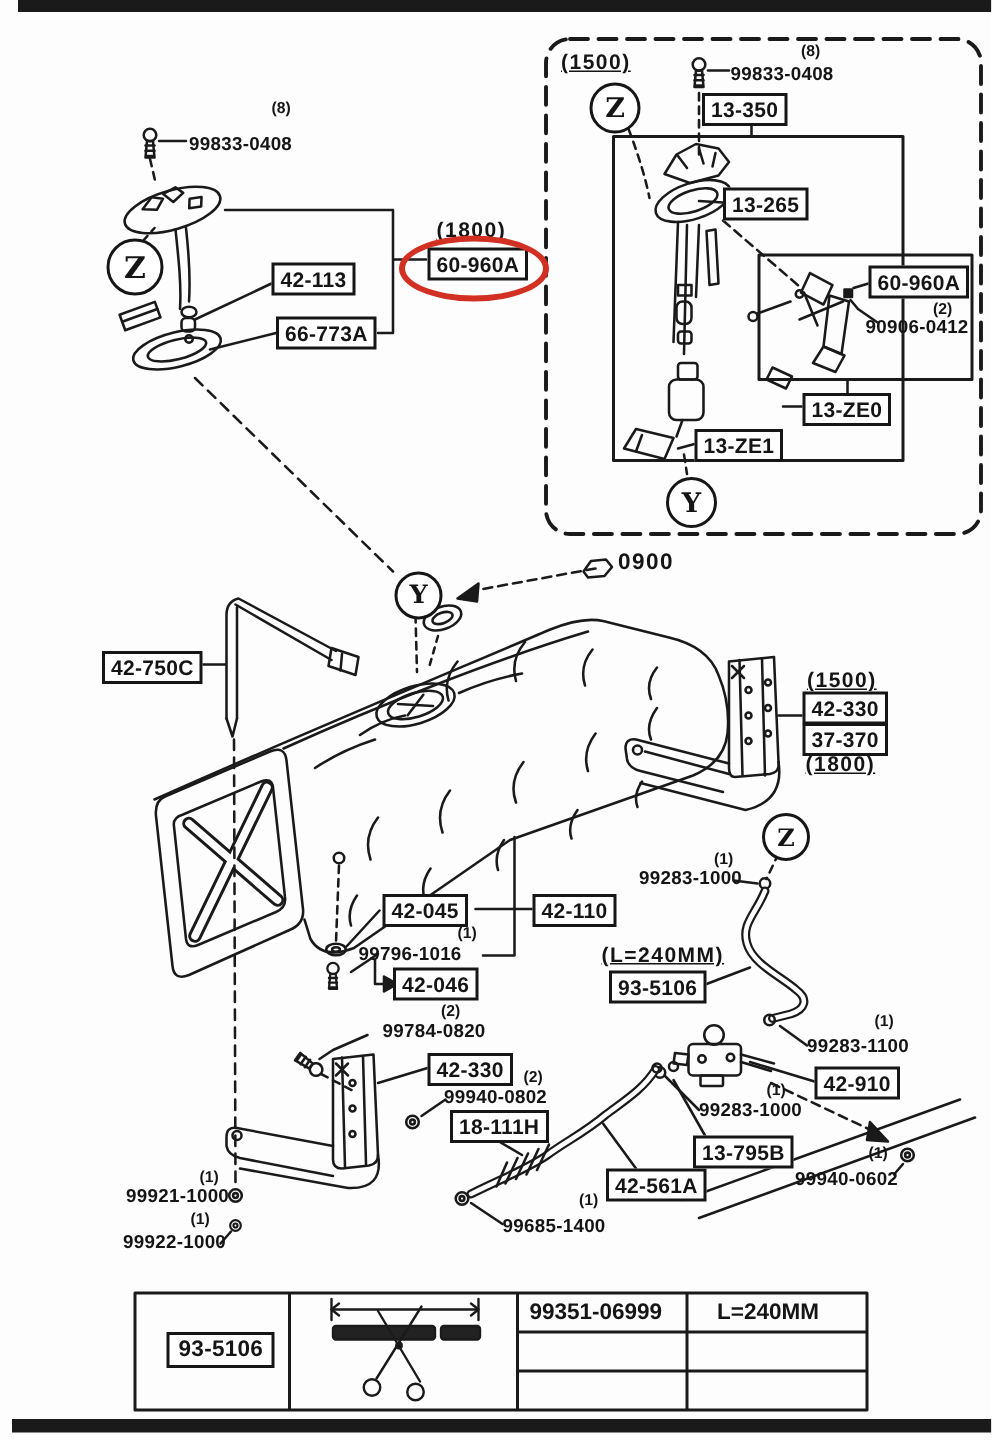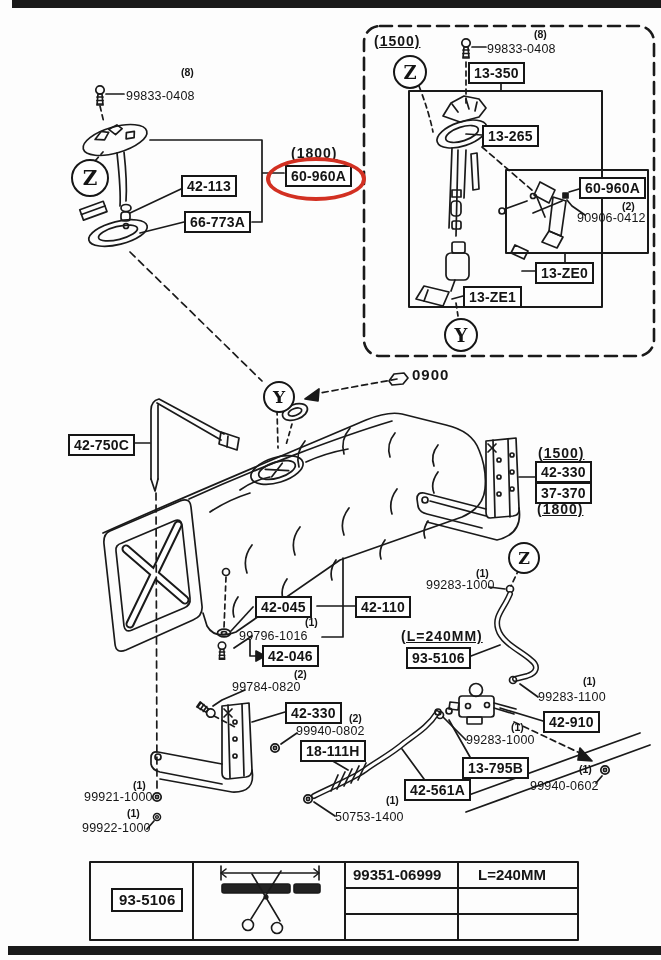--- a/index.html
+++ b/index.html
@@ -2,21 +2,21 @@
 <html><head>
 <meta charset="utf-8">
 <style>
   html,body{margin:0;padding:0;background:#fff;}
   .stage{position:relative;width:661px;height:960px;background:#fdfdfd;overflow:hidden;
          font-family:"Liberation Sans",sans-serif;color:#151515;}
   .bar{position:absolute;background:#1a1a1a;}
   svg.art{position:absolute;left:0;top:0;}
   .pbox{position:absolute;border:2px solid #161616;background:#fff;font-size:14px;font-weight:bold;
         line-height:16px;padding:1px 4px;letter-spacing:.2px;white-space:nowrap;}
-  .ptxt{position:absolute;font-size:12.5px;font-weight:normal;white-space:nowrap;letter-spacing:.2px;}
+  .ptxt{position:absolute;font-size:12.5px;font-weight:bold;white-space:nowrap;letter-spacing:.2px;}
   .qty{position:absolute;font-size:10.5px;font-weight:bold;white-space:nowrap;}
   .var{position:absolute;font-size:14px;font-weight:bold;white-space:nowrap;letter-spacing:1px;text-decoration:underline;}
   .big{position:absolute;font-size:15px;font-weight:bold;letter-spacing:1px;}
   .ttext{position:absolute;font-size:15px;font-weight:bold;white-space:nowrap;text-align:center;}
   .vmark{position:absolute;border:2.2px solid #161616;border-radius:50%;background:#fff;
          display:flex;align-items:center;justify-content:center;
          font-family:"DejaVu Serif",serif;font-weight:bold;}
   .hl{position:absolute;border:4px solid #d23022;border-radius:50%;pointer-events:none;}
 </style>
 </head>
@@ -275,27 +275,27 @@
   <div class="qty" style="left:579px;top:763px">(1)</div>
   <div class="qty" style="left:133px;top:779px">(1)</div>
   <div class="qty" style="left:127px;top:807px">(1)</div>
 
   <div class="ptxt" style="left:126px;top:89px">99833-0408</div>
   <div class="ptxt" style="left:487px;top:42px">99833-0408</div>
   <div class="ptxt" style="left:577px;top:211px">90906-0412</div>
   <div class="ptxt" style="left:426px;top:578px">99283-1000</div>
   <div class="ptxt" style="left:239px;top:629px">99796-1016</div>
   <div class="ptxt" style="left:538px;top:690px">99283-1100</div>
-  <div class="ptxt" style="left:232px;top:680px">99784-0820</div>
+  <div class="ptxt" style="left:255px;top:680px">99784-0820</div>
   <div class="ptxt" style="left:296px;top:724px">99940-0802</div>
   <div class="ptxt" style="left:466px;top:733px">99283-1000</div>
   <div class="ptxt" style="left:530px;top:779px">99940-0602</div>
   <div class="ptxt" style="left:84px;top:790px">99921-1000</div>
   <div class="ptxt" style="left:82px;top:821px">99922-1000</div>
-  <div class="ptxt" style="left:335px;top:810px">50753-1400</div>
+  <div class="ptxt" style="left:335px;top:810px">99685-1400</div>
 
   <div class="var" style="left:291px;top:145px">(1800)</div>
   <div class="var" style="left:374px;top:33px">(1500)</div>
   <div class="var" style="left:538px;top:445px">(1500)</div>
   <div class="var" style="left:537px;top:501px">(1800)</div>
   <div class="var" style="left:401px;top:628px">(L=240MM)</div>
   <div class="big" style="left:412px;top:366px">0900</div>
 
   <div class="pbox" style="left:181px;top:175px">42-113</div>
   <div class="pbox" style="left:184px;top:211px">66-773A</div>

